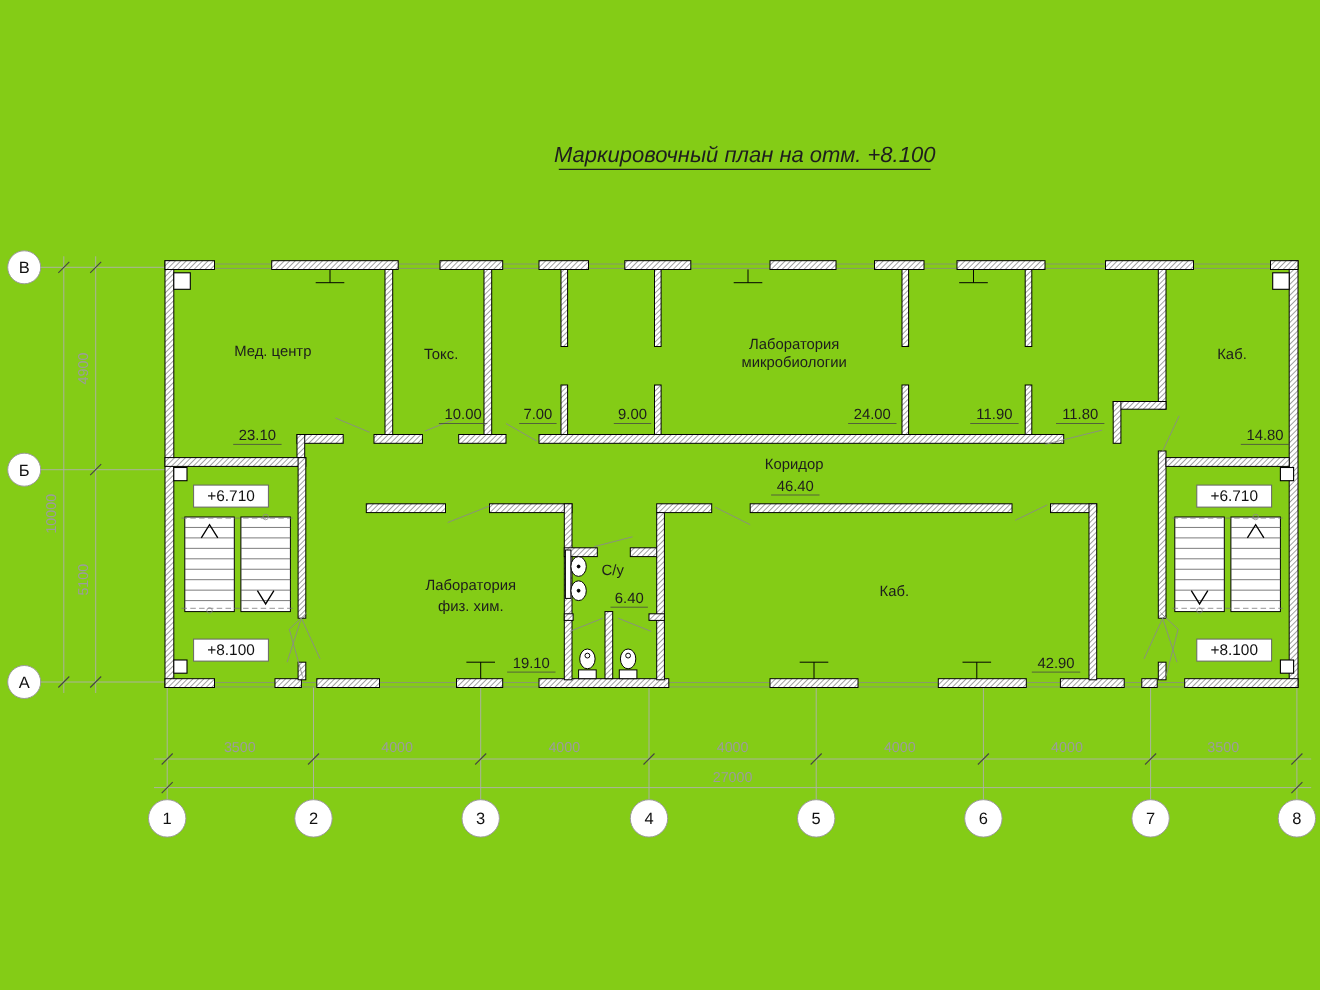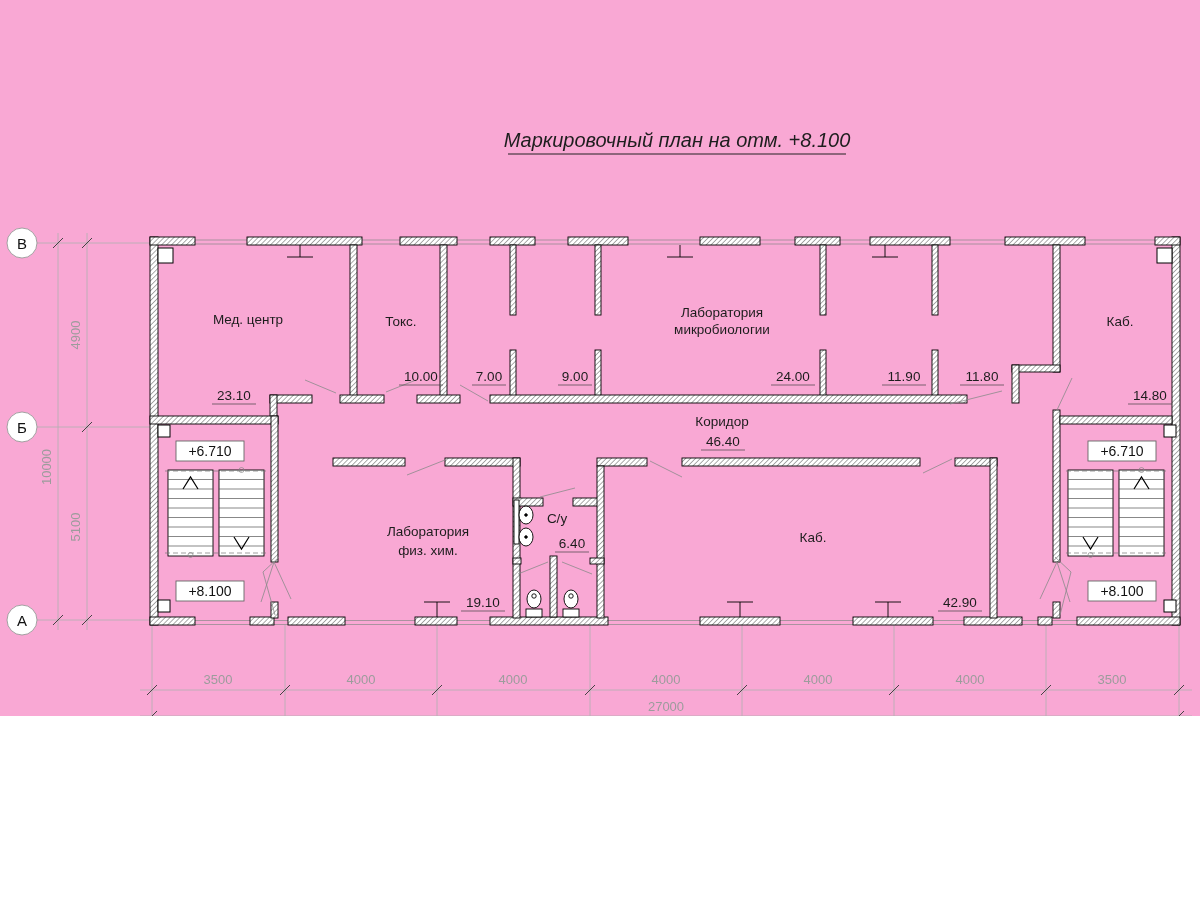--- a/index.html
+++ b/index.html
@@ -1,16 +1,16 @@
 <!DOCTYPE html>
 <html><head>
 <meta charset="utf-8">
 <style>
   html,body{margin:0;padding:0;background:#fff;}
-  #canvas{position:relative;width:1200px;height:716px;background:#f9a8d4;overflow:hidden;}
+  #canvas{position:relative;width:1200px;height:900px;background:#84cc16;overflow:hidden;}
   svg text{font-family:"Liberation Sans",sans-serif;}
   .ttl{font-size:20px;font-style:italic;fill:#1e1e1e;text-anchor:middle;}
   .lbl{font-size:13.5px;fill:#1d1d1d;text-anchor:middle;}
   .area{font-size:13.5px;fill:#1d1d1d;text-anchor:middle;}
   .dim{font-size:13px;fill:#9c9c9c;text-anchor:middle;}
   .ax{font-size:15px;fill:#111;text-anchor:middle;}
   .elev{font-size:14px;fill:#111;text-anchor:middle;}
 </style>
 </head>
 <body>

